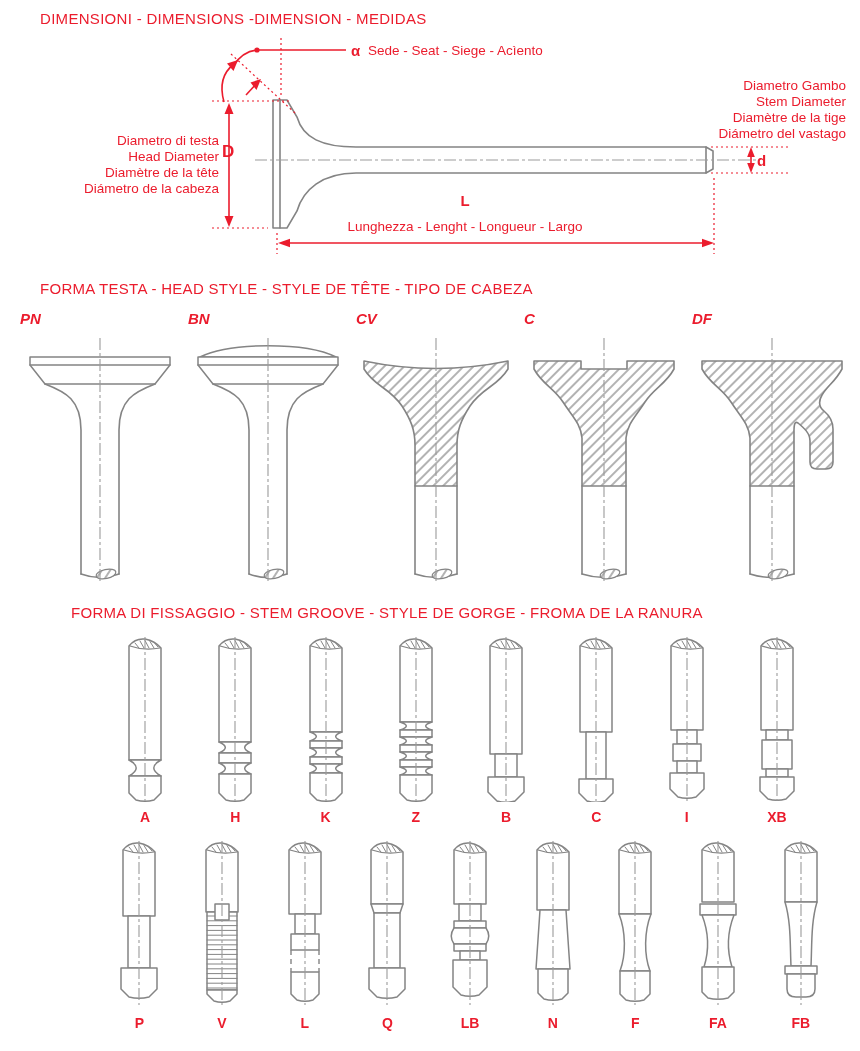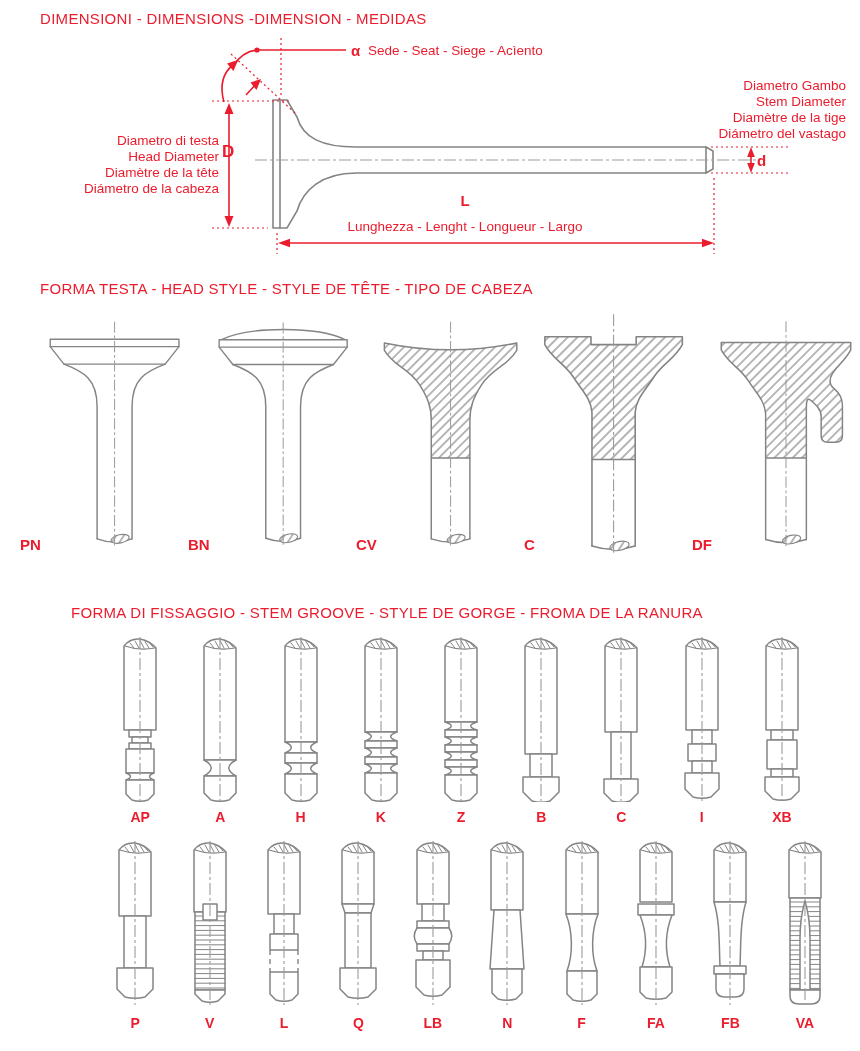--- a/index.html
+++ b/index.html
@@ -10,21 +10,21 @@
   .sec-title{
     position:absolute;left:40px;color:#EB1C2D;font-weight:normal;font-size:15px;
     letter-spacing:.3px;white-space:nowrap;
   }
   #title1{top:10px;}
   #title2{top:280px;}
   #title3{top:604px;margin-left:31px;}
   #dim-svg{position:absolute;left:0;top:0;}
   
   #head-row{position:absolute;left:20px;top:308px;width:840px;display:flex;}
-  .head-col{width:168px;display:flex;flex-direction:row;align-items:flex-end;}
+  .head-col{width:168px;display:flex;flex-direction:column;align-items:flex-start;font-style:italic;}
   .head-label{color:#EB1C2D;font-weight:bold;font-size:15px;height:26px;line-height:22px;}
   
   #groove-row1{position:absolute;left:100px;top:636px;width:722px;display:flex;}
   #groove-row2{position:absolute;left:98px;top:840px;width:744px;display:flex;}
   .groove-col{flex:1 1 0;display:flex;flex-direction:column;align-items:center;}
   .groove-label{color:#EB1C2D;font-weight:bold;font-size:14px;margin-top:7px;}
   
   .seg{fill:#fff;stroke:#848484;stroke-width:1.5;stroke-linejoin:round;}
   .ln{fill:none;stroke:#848484;stroke-width:1.2;stroke-linecap:round;}
   .lnc{fill:none;stroke:#848484;stroke-width:1px;stroke-linecap:round;}
@@ -179,35 +179,20 @@
         <path d="M80,4 L80,250" class="gcl"></path>
       </svg>
   </div>
 </div>
 
 <div id="title3" class="sec-title">FORMA DI FISSAGGIO - STEM GROOVE - STYLE DE GORGE - FROMA DE LA RANURA</div>
 
 <div id="groove-row1">
   <div class="groove-col">
     <svg width="48" height="166" viewBox="0 0 48 166">
-        <path d="M8,10 Q14,2 24,3 Q34,5 40,12 L40,94 L8,94 Z" class="seg"></path>
-        <path d="M9,10 Q23,15 39,12" class="ln"></path>
-        <path d="M14,7 L18,12 M19,5 L23,12 M24,4.5 L28,12 M29,5.5 L33,12 M34,7.5 L37,11" class="lnc"></path>
-        <path d="M13,94 L35,94 L35,101 L13,101 Z" class="seg"></path>
-        <path d="M16,101 L32,101 L32,107 L16,107 Z" class="seg"></path>
-        <path d="M13,107 L35,107 L35,113 L13,113 Z" class="seg"></path>
-        <path d="M10,113 L38,113 L38,137 L10,137 Z" class="seg"></path>
-        <path d="M10,137 L38,137 Q29,140.5 38,144 L10,144 Q19,140.5 10,137 Z" class="seg"></path>
-        <path d="M10,144 L38,144 L38,158 L32,164 Q24,166.5 16,164 L10,158 Z" class="seg"></path>
-        <path d="M24,1 L24,165" class="gcl"></path>
-      </svg>
-    <div class="groove-label">AP</div>
-  </div>
-  <div class="groove-col">
-    <svg width="48" height="166" viewBox="0 0 48 166">
         <path d="M8,10 Q14,2 24,3 Q34,5 40,12 L40,124 L8,124 Z" class="seg"></path>
         <path d="M9,10 Q23,15 39,12" class="ln"></path>
         <path d="M14,7 L18,12 M19,5 L23,12 M24,4.5 L28,12 M29,5.5 L33,12 M34,7.5 L37,11" class="lnc"></path>
         <path d="M8,124 L40,124 Q25.6,132 40,140 L8,140 Q22.4,132 8,124 Z" class="seg"></path>
         <path d="M8,140 L40,140 L40,157 L33,164 Q24,166.5 15,164 L8,157 Z" class="seg"></path>
         <path d="M24,1 L24,165" class="gcl"></path>
       </svg>
     <div class="groove-label">A</div>
   </div>
   <div class="groove-col">
@@ -409,26 +394,13 @@
         <path d="M8,10 Q14,2 24,3 Q34,5 40,12 L40,62 L8,62 Z" class="seg"></path>
         <path d="M9,10 Q23,15 39,12" class="ln"></path>
         <path d="M14,7 L18,12 M19,5 L23,12 M24,4.5 L28,12 M29,5.5 L33,12 M34,7.5 L37,11" class="lnc"></path>
         <path d="M8,62 L40,62 C34,82 35,104 34,126 L14,126 C13,104 14,82 8,62 Z" class="seg"></path>
         <path d="M8,126 L40,126 L40,134 L8,134 Z" class="seg"></path>
         <path d="M10,134 L38,134 L38,149 Q38,157 29,157 L19,157 Q10,157 10,149 Z" class="seg"></path>
         <path d="M24,1 L24,165" class="gcl"></path>
       </svg>
     <div class="groove-label">FB</div>
   </div>
-  <div class="groove-col">
-    <svg width="48" height="168" viewBox="0 0 48 168">
-        <path d="M8,10 Q14,2 24,3 Q34,5 40,12 L40,58 L8,58 Z" class="seg"></path>
-        <path d="M9,10 Q23,15 39,12" class="ln"></path>
-        <path d="M14,7 L18,12 M19,5 L23,12 M24,4.5 L28,12 M29,5.5 L33,12 M34,7.5 L37,11" class="lnc"></path>
-        <path d="M9,58 L39,58 L39,150 L9,150 Z" class="seg"></path>
-        <path d="M9,62.0 L39,62.0 M9,66.8 L39,66.8 M9,71.6 L39,71.6 M9,76.4 L39,76.4 M9,81.2 L39,81.2 M9,86.0 L39,86.0 M9,90.8 L39,90.8 M9,95.6 L39,95.6 M9,100.4 L39,100.4 M9,105.2 L39,105.2 M9,110.0 L39,110.0 M9,114.8 L39,114.8 M9,119.6 L39,119.6 M9,124.4 L39,124.4 M9,129.2 L39,129.2 M9,134.0 L39,134.0 M9,138.8 L39,138.8 M9,143.6 L39,143.6 M9,148.4 L39,148.4 " class="lnc"></path>
-        <path d="M24,61 C21,71 19,83 19,99 L19,150 L29,150 L29,99 C29,83 27,71 24,61 Z" class="seg"></path>
-        <path d="M9,150 L39,150 L39,156 Q39,164 30,164 L18,164 Q9,164 9,156 Z" class="seg"></path>
-        <path d="M24,1 L24,165" class="gcl"></path>
-      </svg>
-    <div class="groove-label">VA</div>
-  </div>
 </div>
 
 </body></html>

